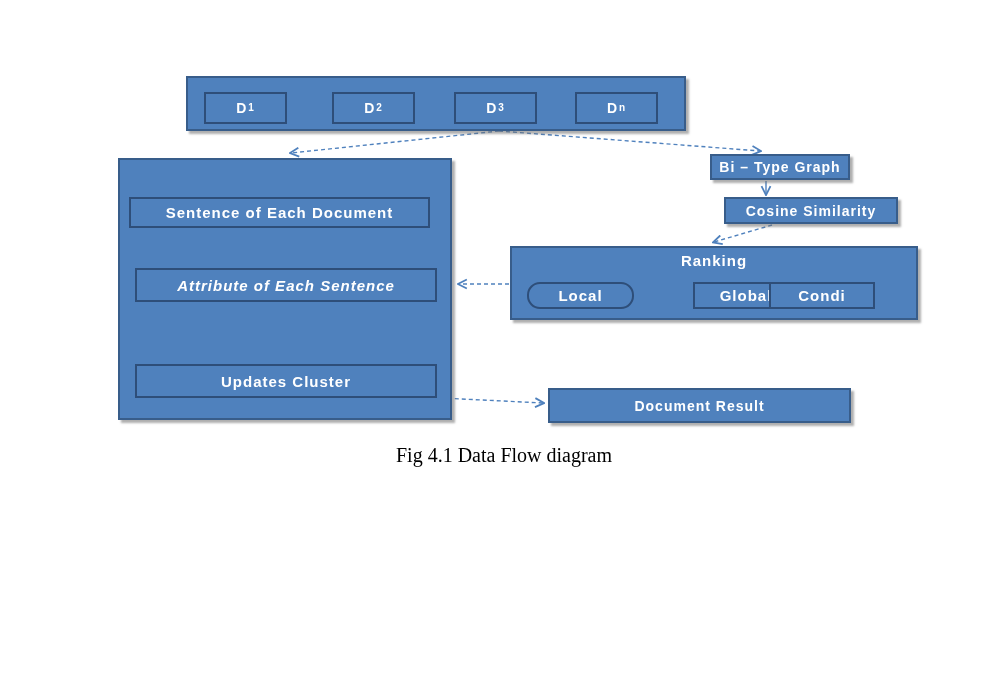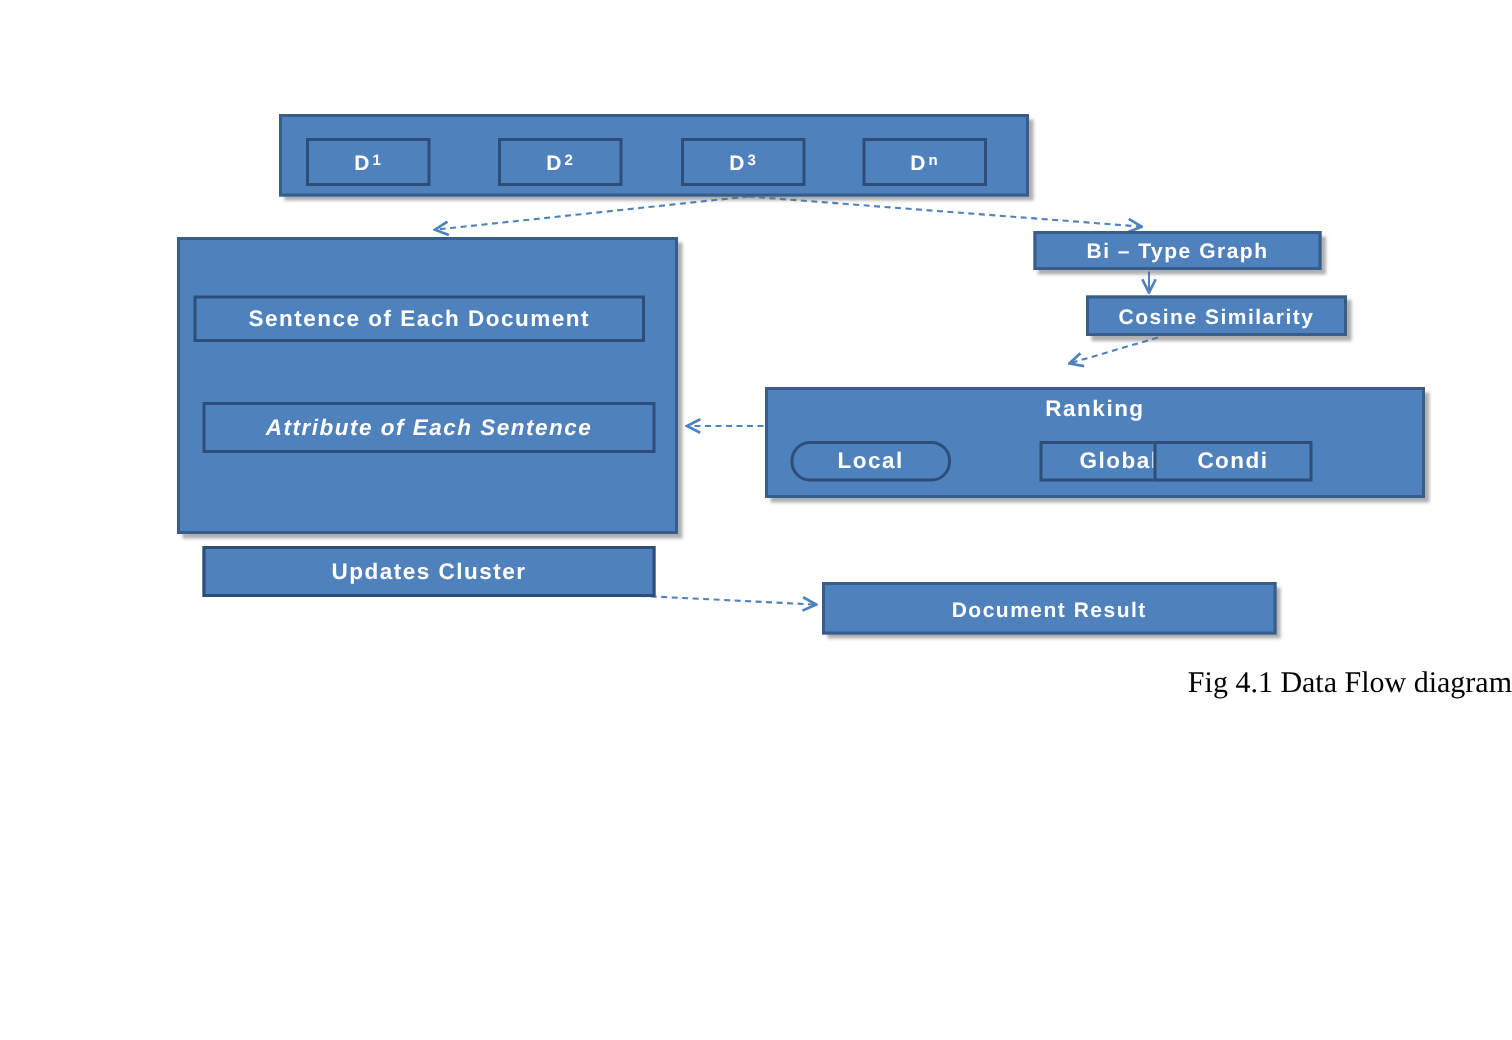--- a/index.html
+++ b/index.html
@@ -63,47 +63,47 @@
   }
   .d-box{font-size:14px;}
   .d-box sub{font-size:10px;line-height:0;margin-left:1px;}
   
   .top-box{left:186px;top:76px;width:500px;height:55px;}
   .d1{left:16px;top:14px;width:83px;height:32px;}
   .d2{left:144px;top:14px;width:83px;height:32px;}
   .d3{left:266px;top:14px;width:83px;height:32px;}
   .dn{left:387px;top:14px;width:83px;height:32px;}
   
-  .left-box{left:118px;top:158px;width:334px;height:198px;}
+  .left-box{left:118px;top:158px;width:334px;height:262px;}
   .sentence{left:9px;top:37px;width:301px;height:31px;}
   .attribute{left:15px;top:108px;width:302px;height:34px;font-style:italic;}
   .updates{left:15px;top:176px;width:302px;height:34px;margin-top:28px;}
   
-  .bitype{left:689px;top:154px;width:192px;height:26px;}
+  .bitype{left:710px;top:154px;width:140px;height:26px;}
   .cosine{left:684px;top:197px;width:174px;height:27px;margin-left:40px;}
   
-  .ranking{left:510px;top:258px;width:440px;height:74px;}
+  .ranking{left:510px;top:246px;width:408px;height:74px;}
   .ranking-title{
     position:absolute;
     left:0;top:4px;width:100%;
     text-align:center;
     font-size:15px;
     font-weight:bold;
     letter-spacing:1px;
   }
   .local{left:15px;top:34px;width:107px;height:27px;border-radius:13px;}
   .global{left:137px;top:34px;width:106px;height:27px;margin-left:44px;}
   .condi{left:257px;top:34px;width:106px;height:27px;}
   
   .refined{left:548px;top:388px;width:303px;height:35px;}
   
   .caption{
     position:absolute;
     left:0;top:444px;width:100%;
-    text-align:right;
+    text-align:center;
     font-family:"Liberation Serif",serif;
     font-size:20px;
     color:#000000;
   }
 </style>
 </head>
 <body>
 
 <div class="canvas">
 

